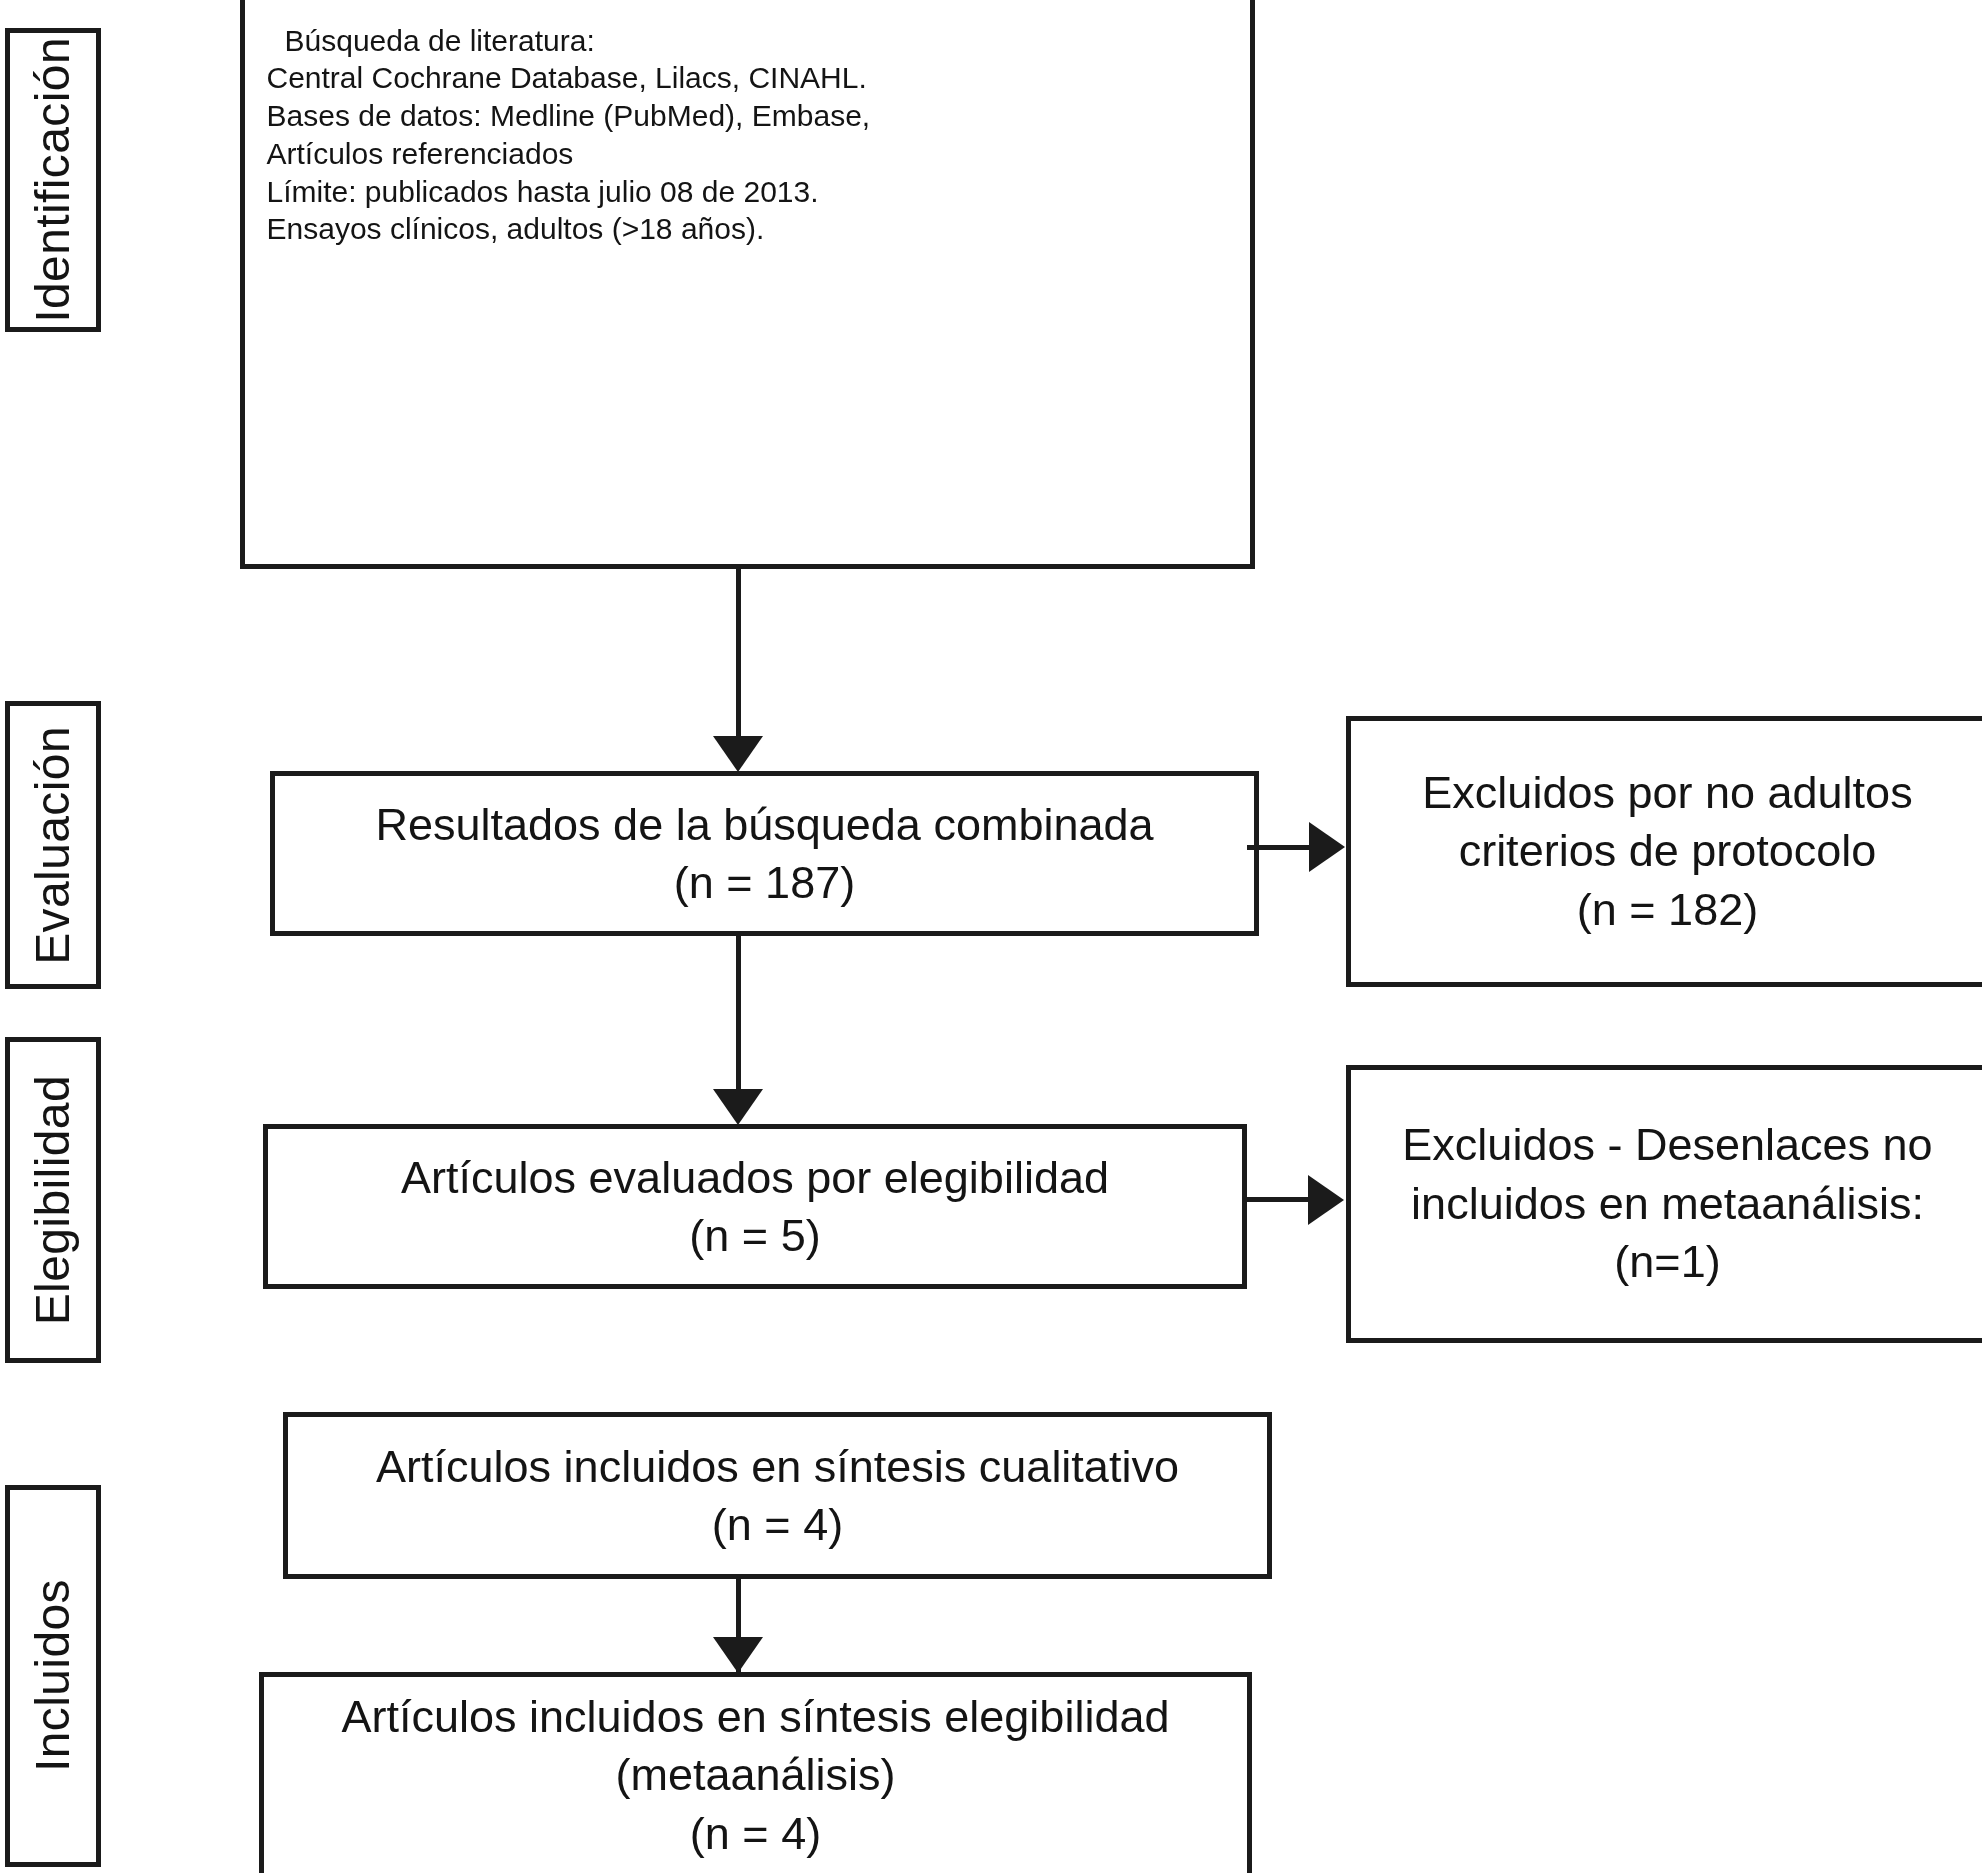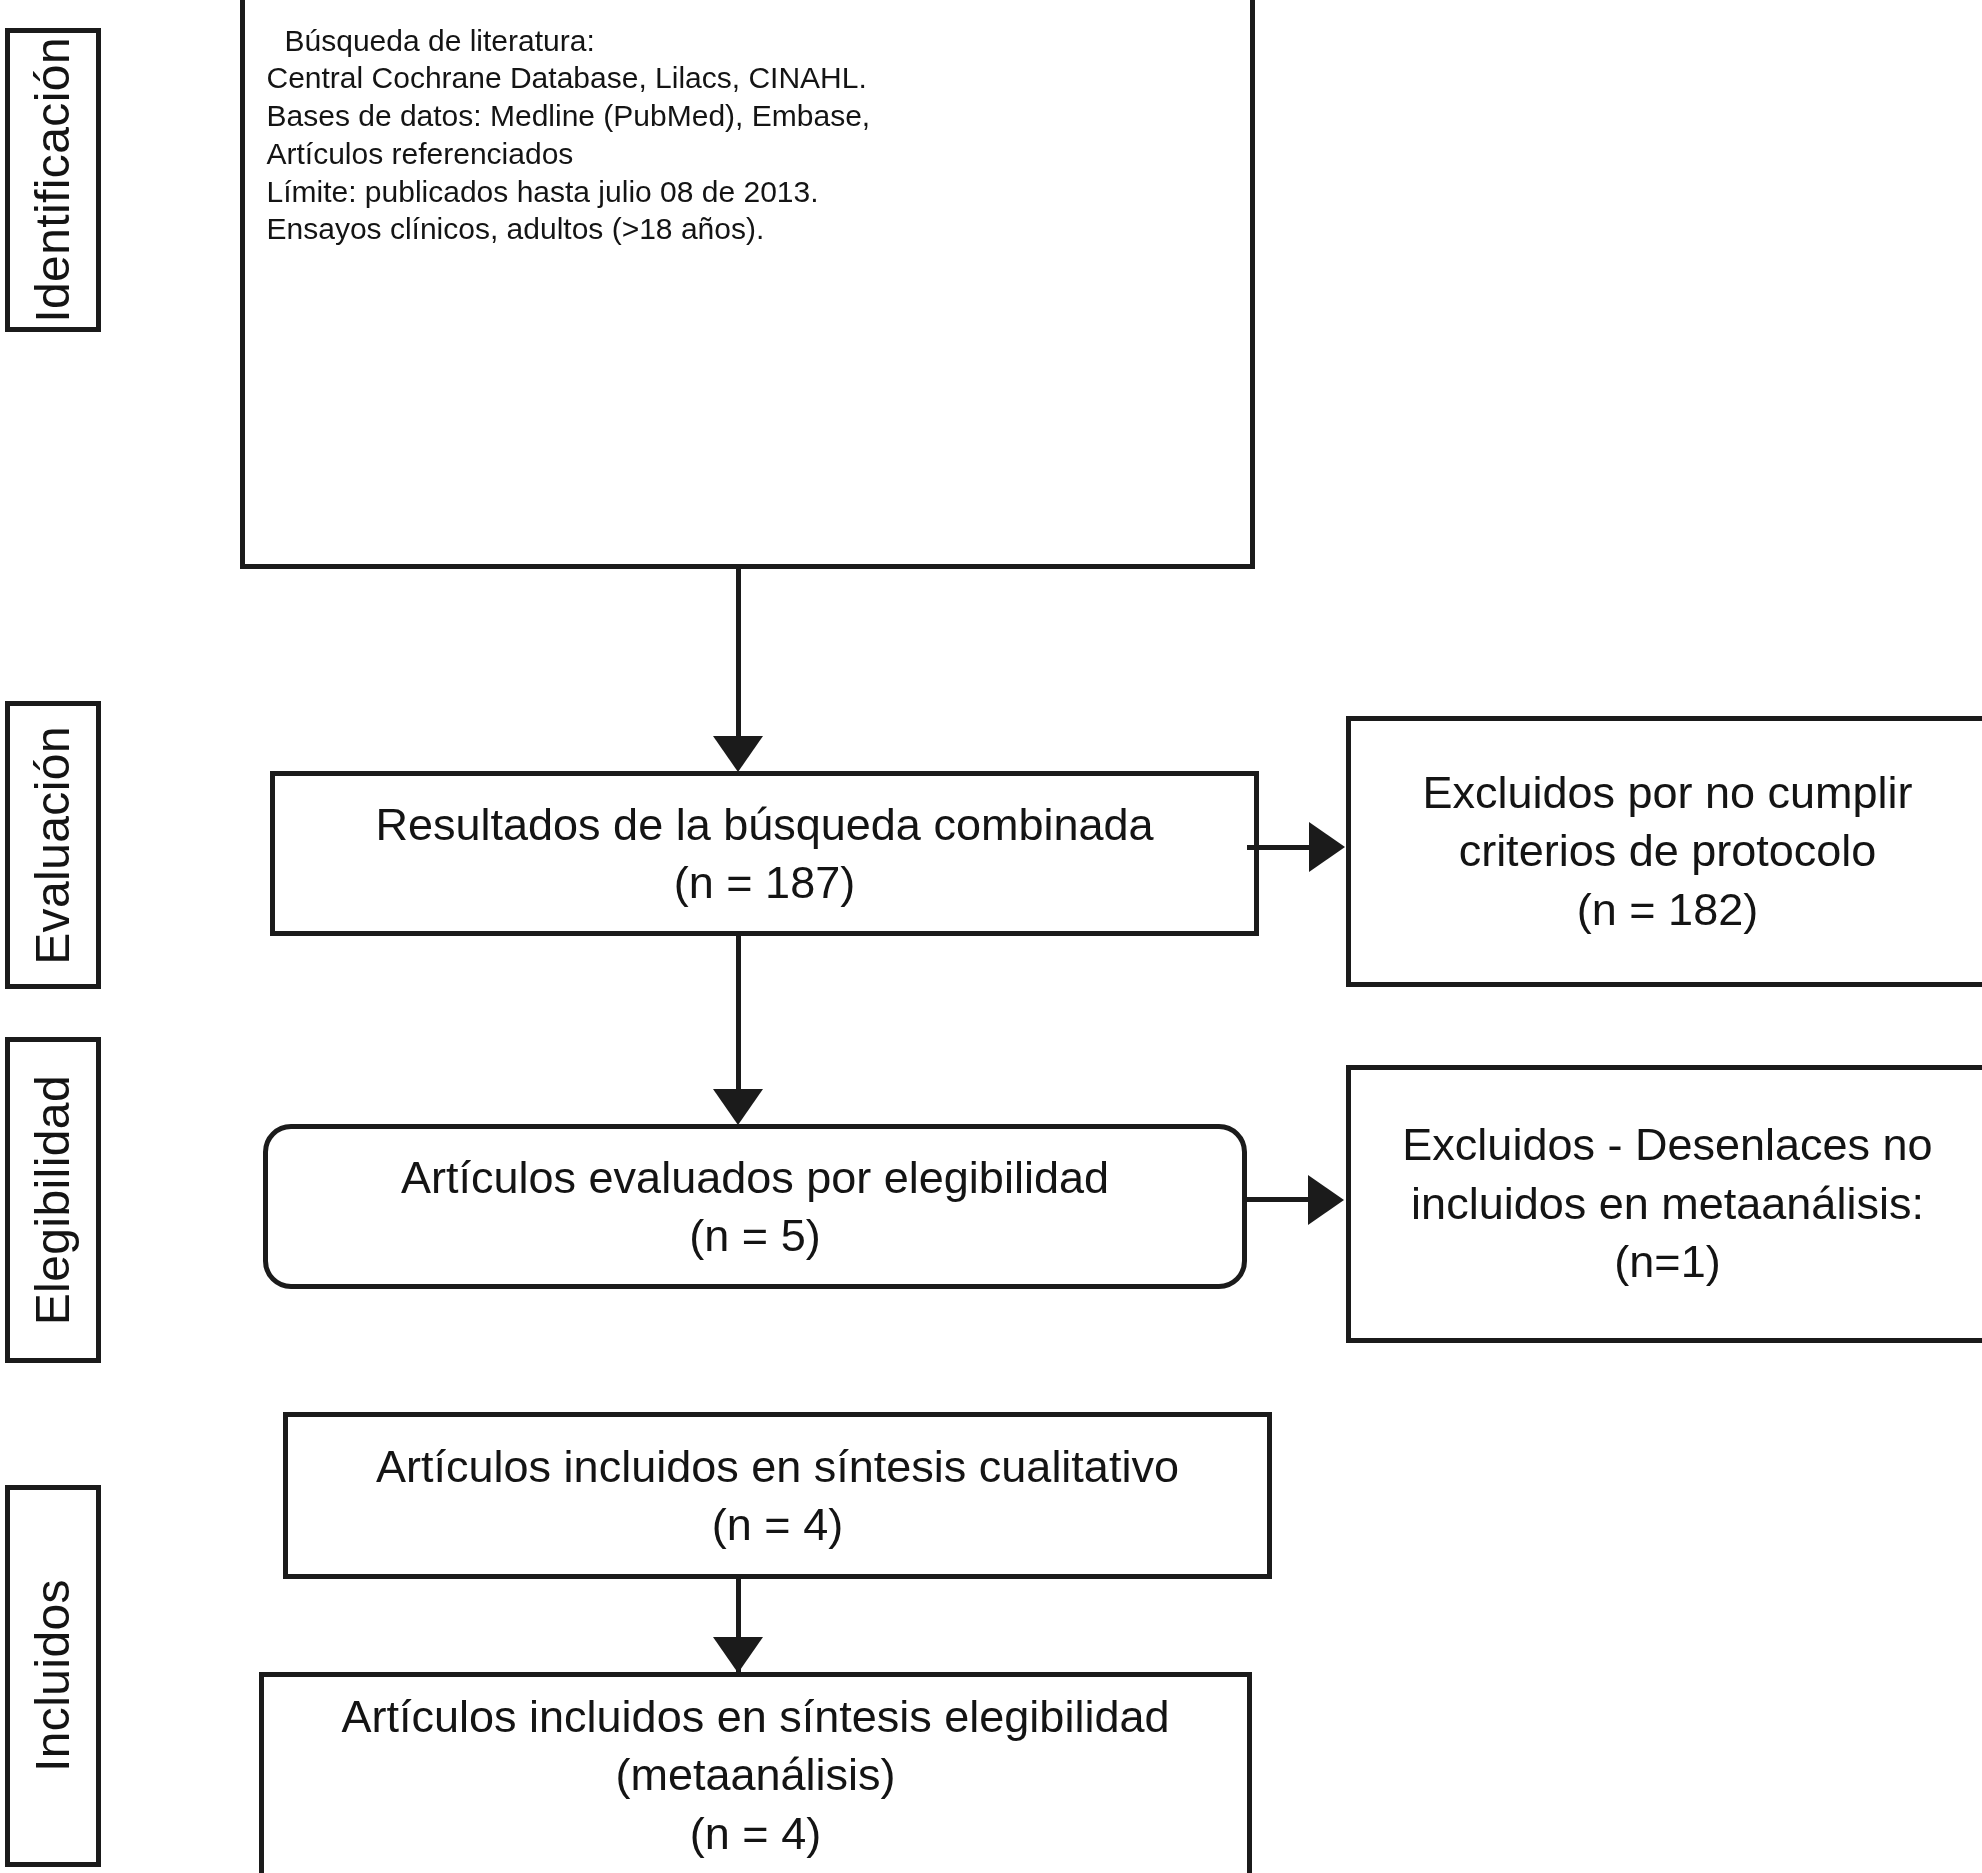--- a/index.html
+++ b/index.html
@@ -148,30 +148,30 @@
       <span class="ln">Resultados de la búsqueda combinada</span>
       <span class="ln">(n = 187)</span>
     </div>
   </div>
 
   <div class="hline" style="left:1247px; top:845px; width:68px; height:5px;"></div>
   <div class="arrow-right" style="left:1309px; top:822px;"></div>
 
   <div class="box" style="left:1346px; top:716px; width:643px; height:271px;">
     <div class="box-text">
-      <span class="ln">Excluidos por no cumplir</span>
+      <span class="ln">Excluidos por no adultos</span>
       <span class="ln">criterios de protocolo</span>
       <span class="ln">(n = 182)</span>
     </div>
   </div>
 
   <div class="vline" style="left:736px; top:936px; width:5px; height:164px;"></div>
   <div class="arrow-down" style="left:713px; top:1089px;"></div>
 
-  <div class="box" style="left:263px; top:1124px; width:984px; height:165px;border-radius:28px;">
+  <div class="box" style="left:263px; top:1124px; width:984px; height:165px;">
     <div class="box-text">
       <span class="ln">Artículos evaluados por elegibilidad</span>
       <span class="ln">(n = 5)</span>
     </div>
   </div>
 
   <div class="hline" style="left:1246px; top:1197px; width:68px; height:5px;"></div>
   <div class="arrow-right" style="left:1308px; top:1175px;"></div>
 
   <div class="box" style="left:1346px; top:1065px; width:643px; height:278px;">

